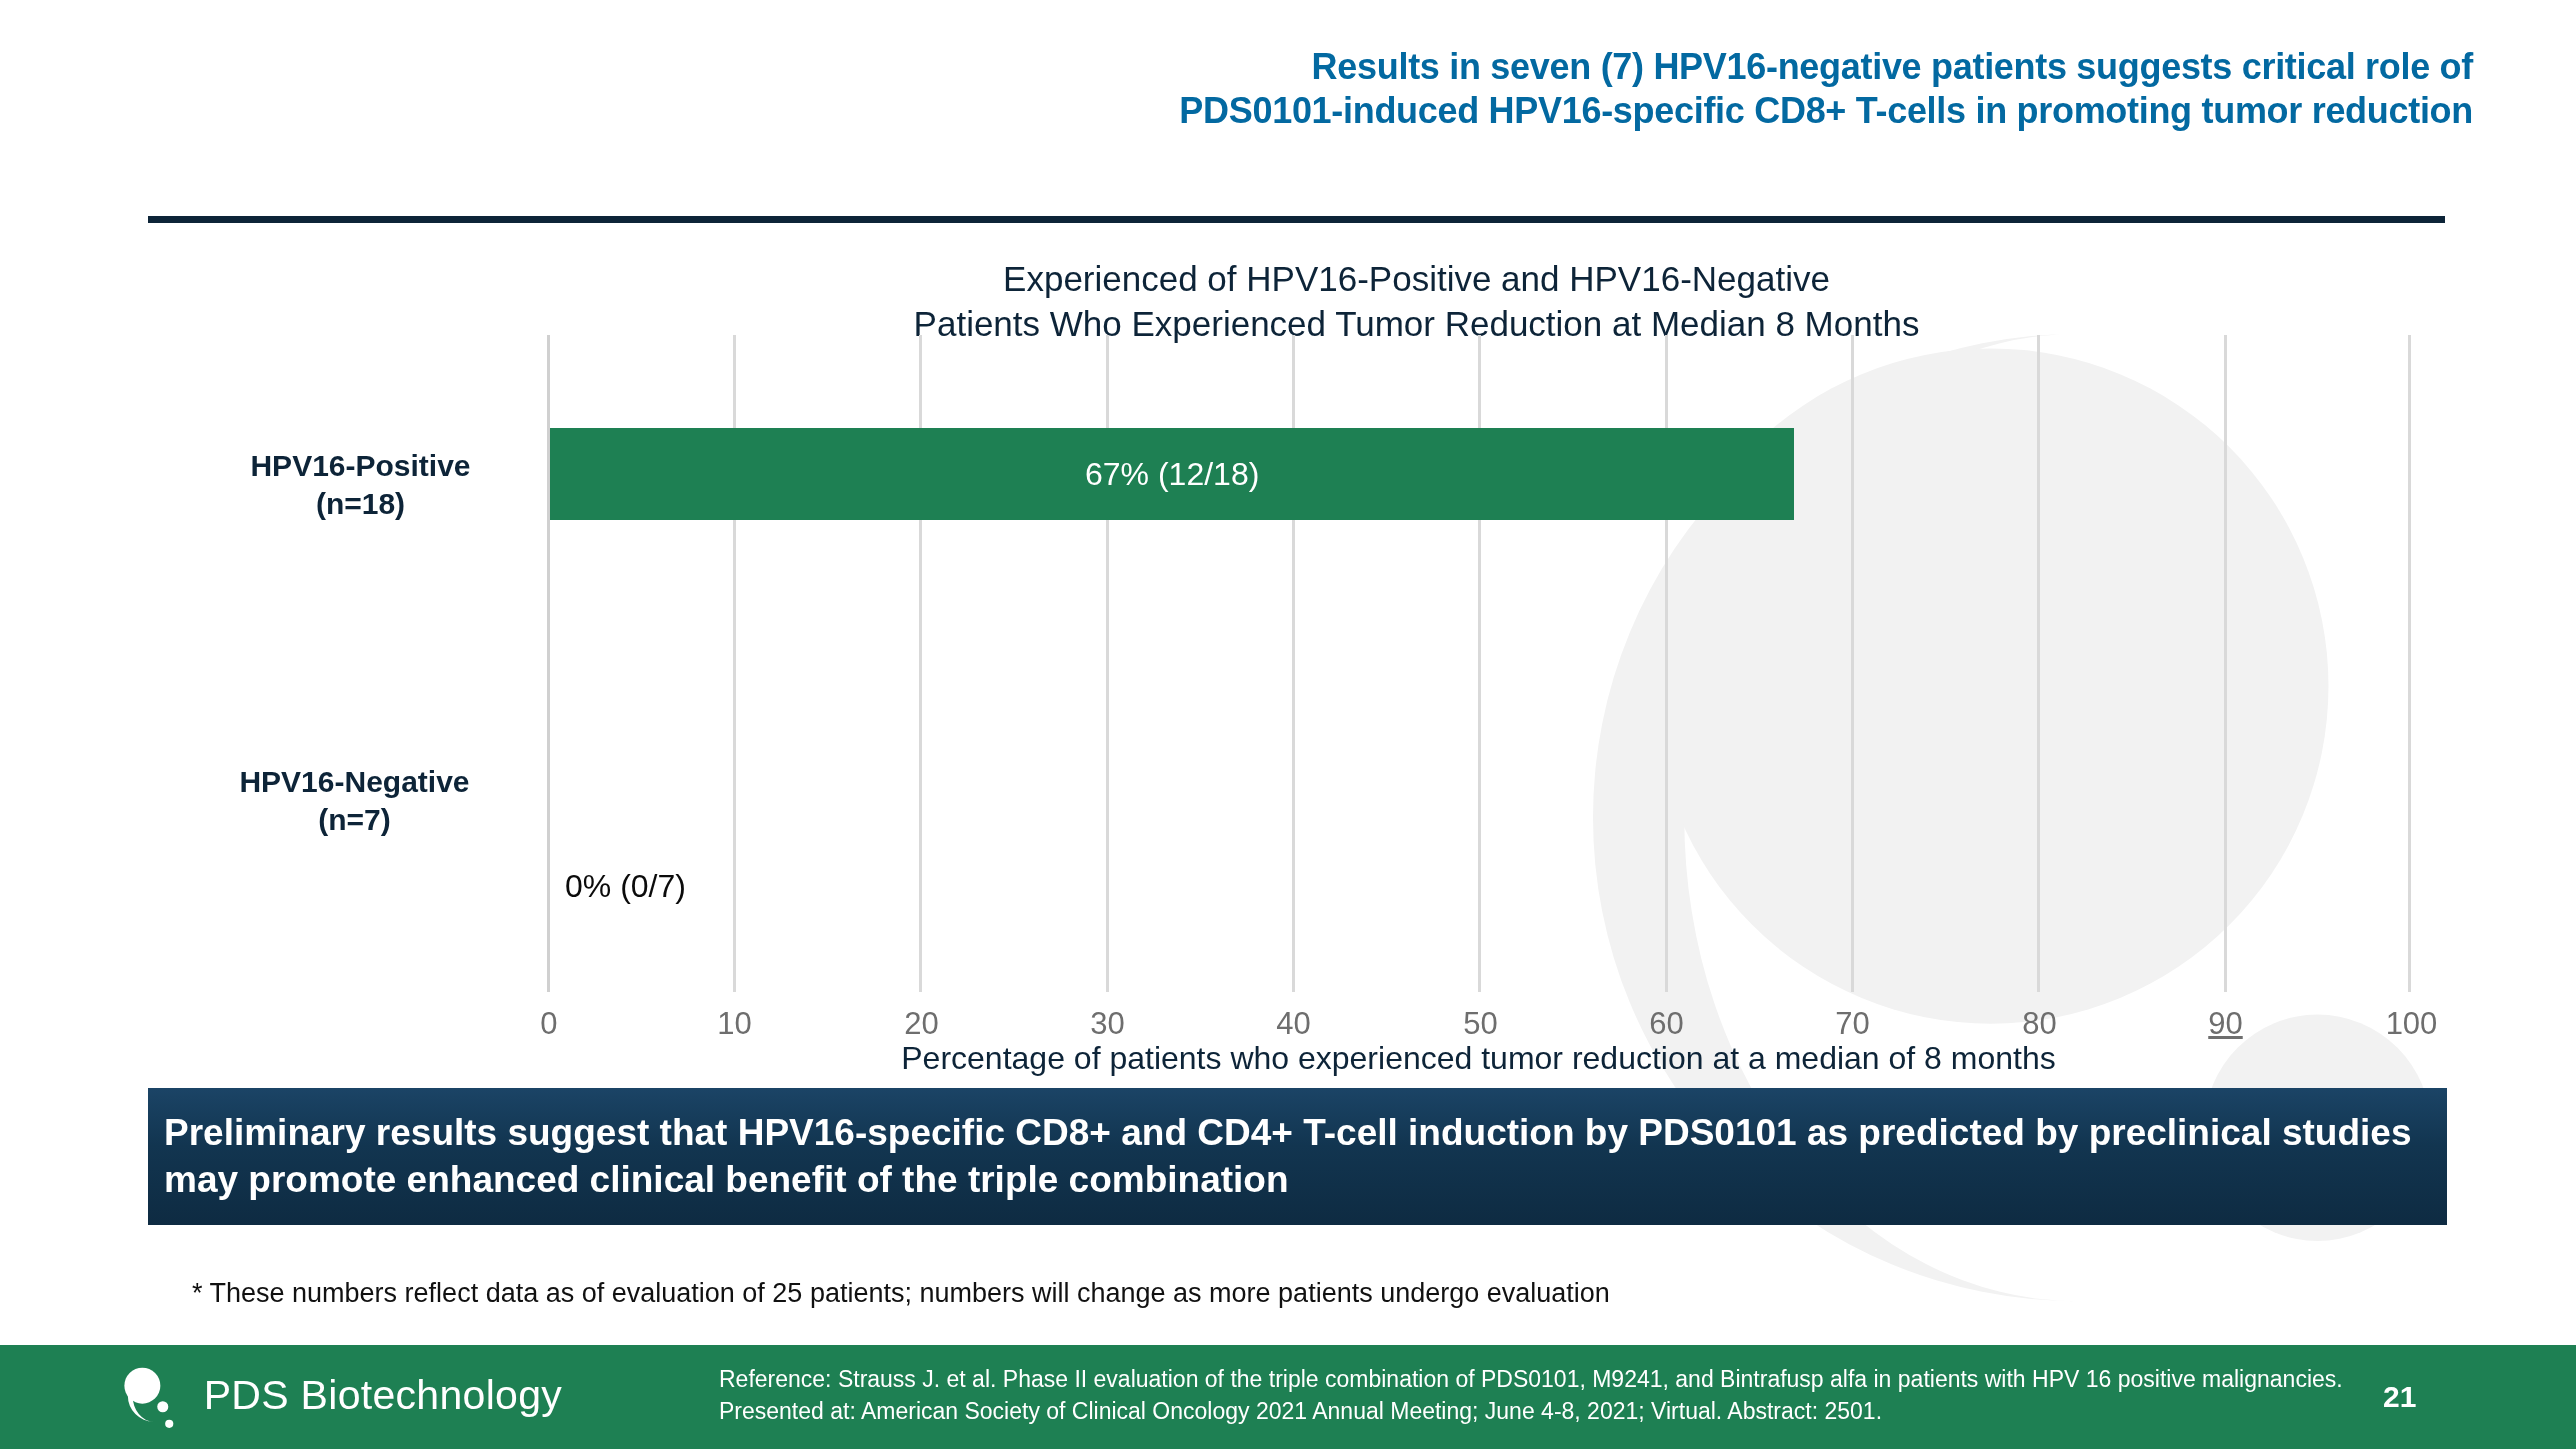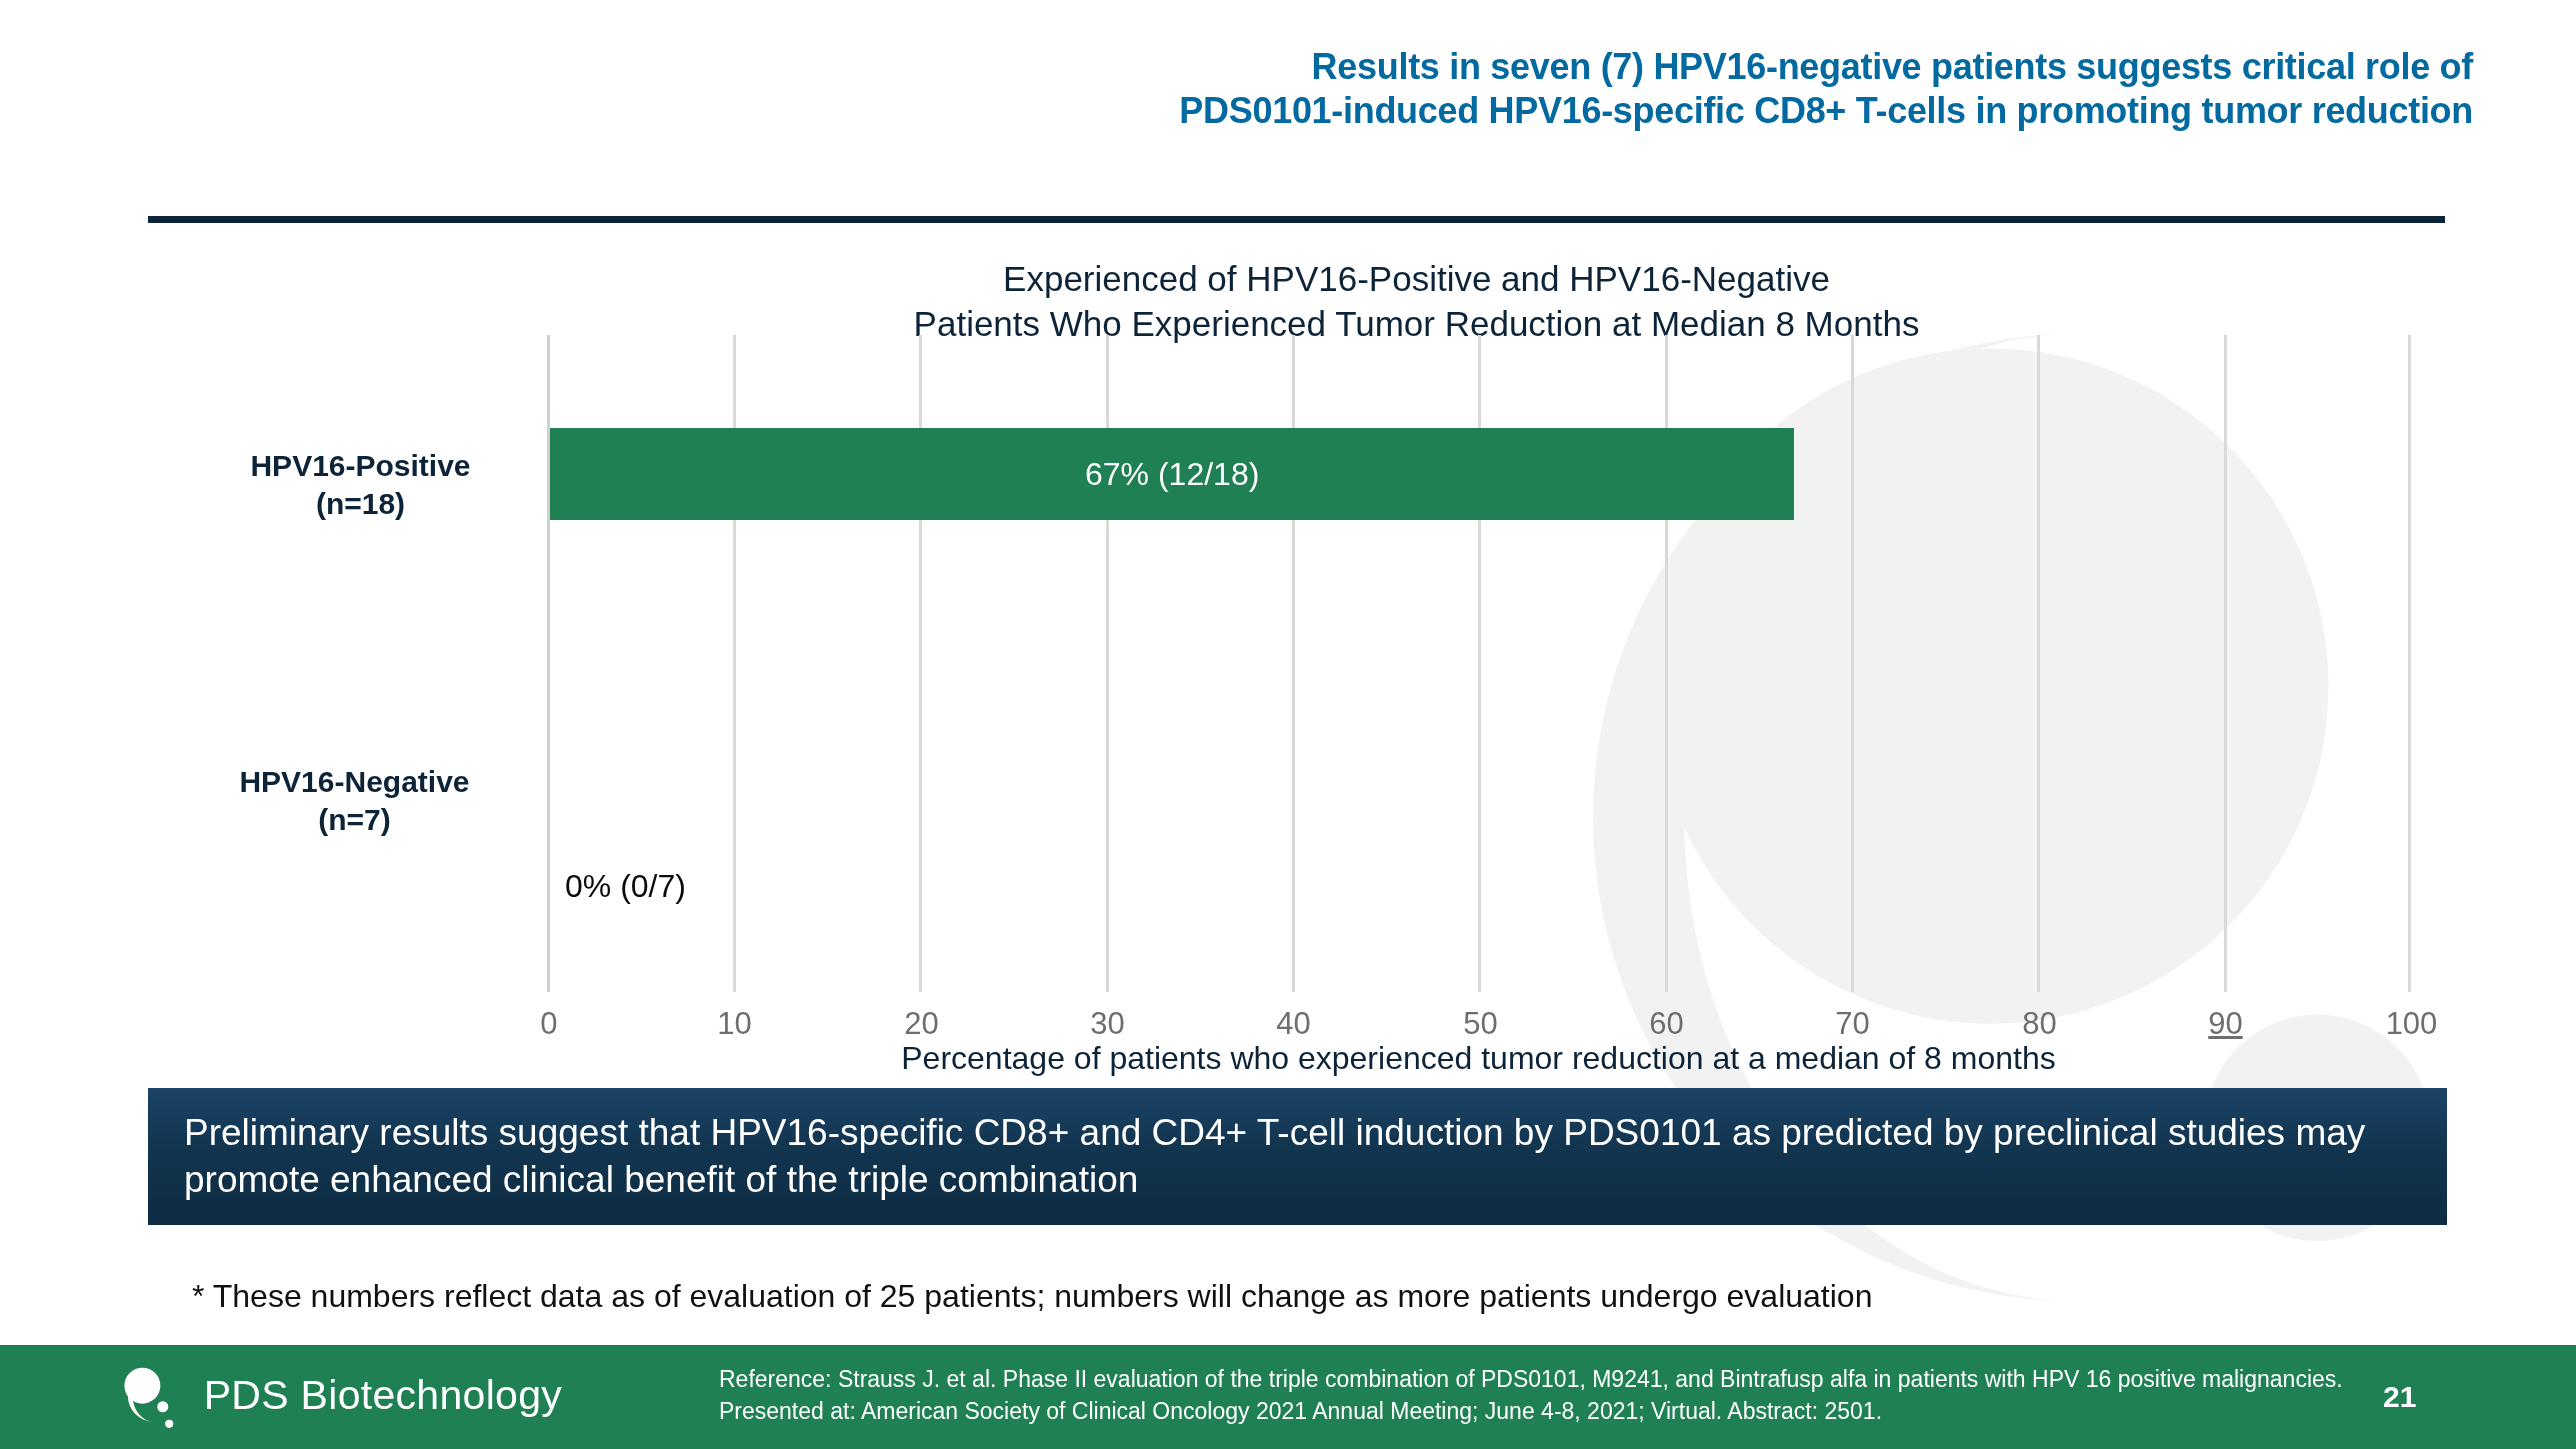--- a/index.html
+++ b/index.html
@@ -160,32 +160,32 @@
     width: 2299px;
     height: 137px;
     background: linear-gradient(180deg, #1B4466 0%, #123550 42%, #0E2B42 100%);
     display: flex;
     align-items: center;
     z-index: 3;
   }
   .banner-text {
     color: #ffffff;
     font-size: 37px;
-    font-weight: normal;
+    font-weight: bold;
     line-height: 1.27;
-    padding: 0 36px;
+    padding: 0 16px;
   }
 
   
   .footnote {
     position: absolute;
     left: 192px;
     top: 1278px;
     color: #111111;
-    font-size: 32px;
+    font-size: 27px;
     z-index: 3;
     white-space: nowrap;
   }
 
   
   .footer {
     position: absolute;
     left: 0;
     top: 1345px;
     width: 2576px;

